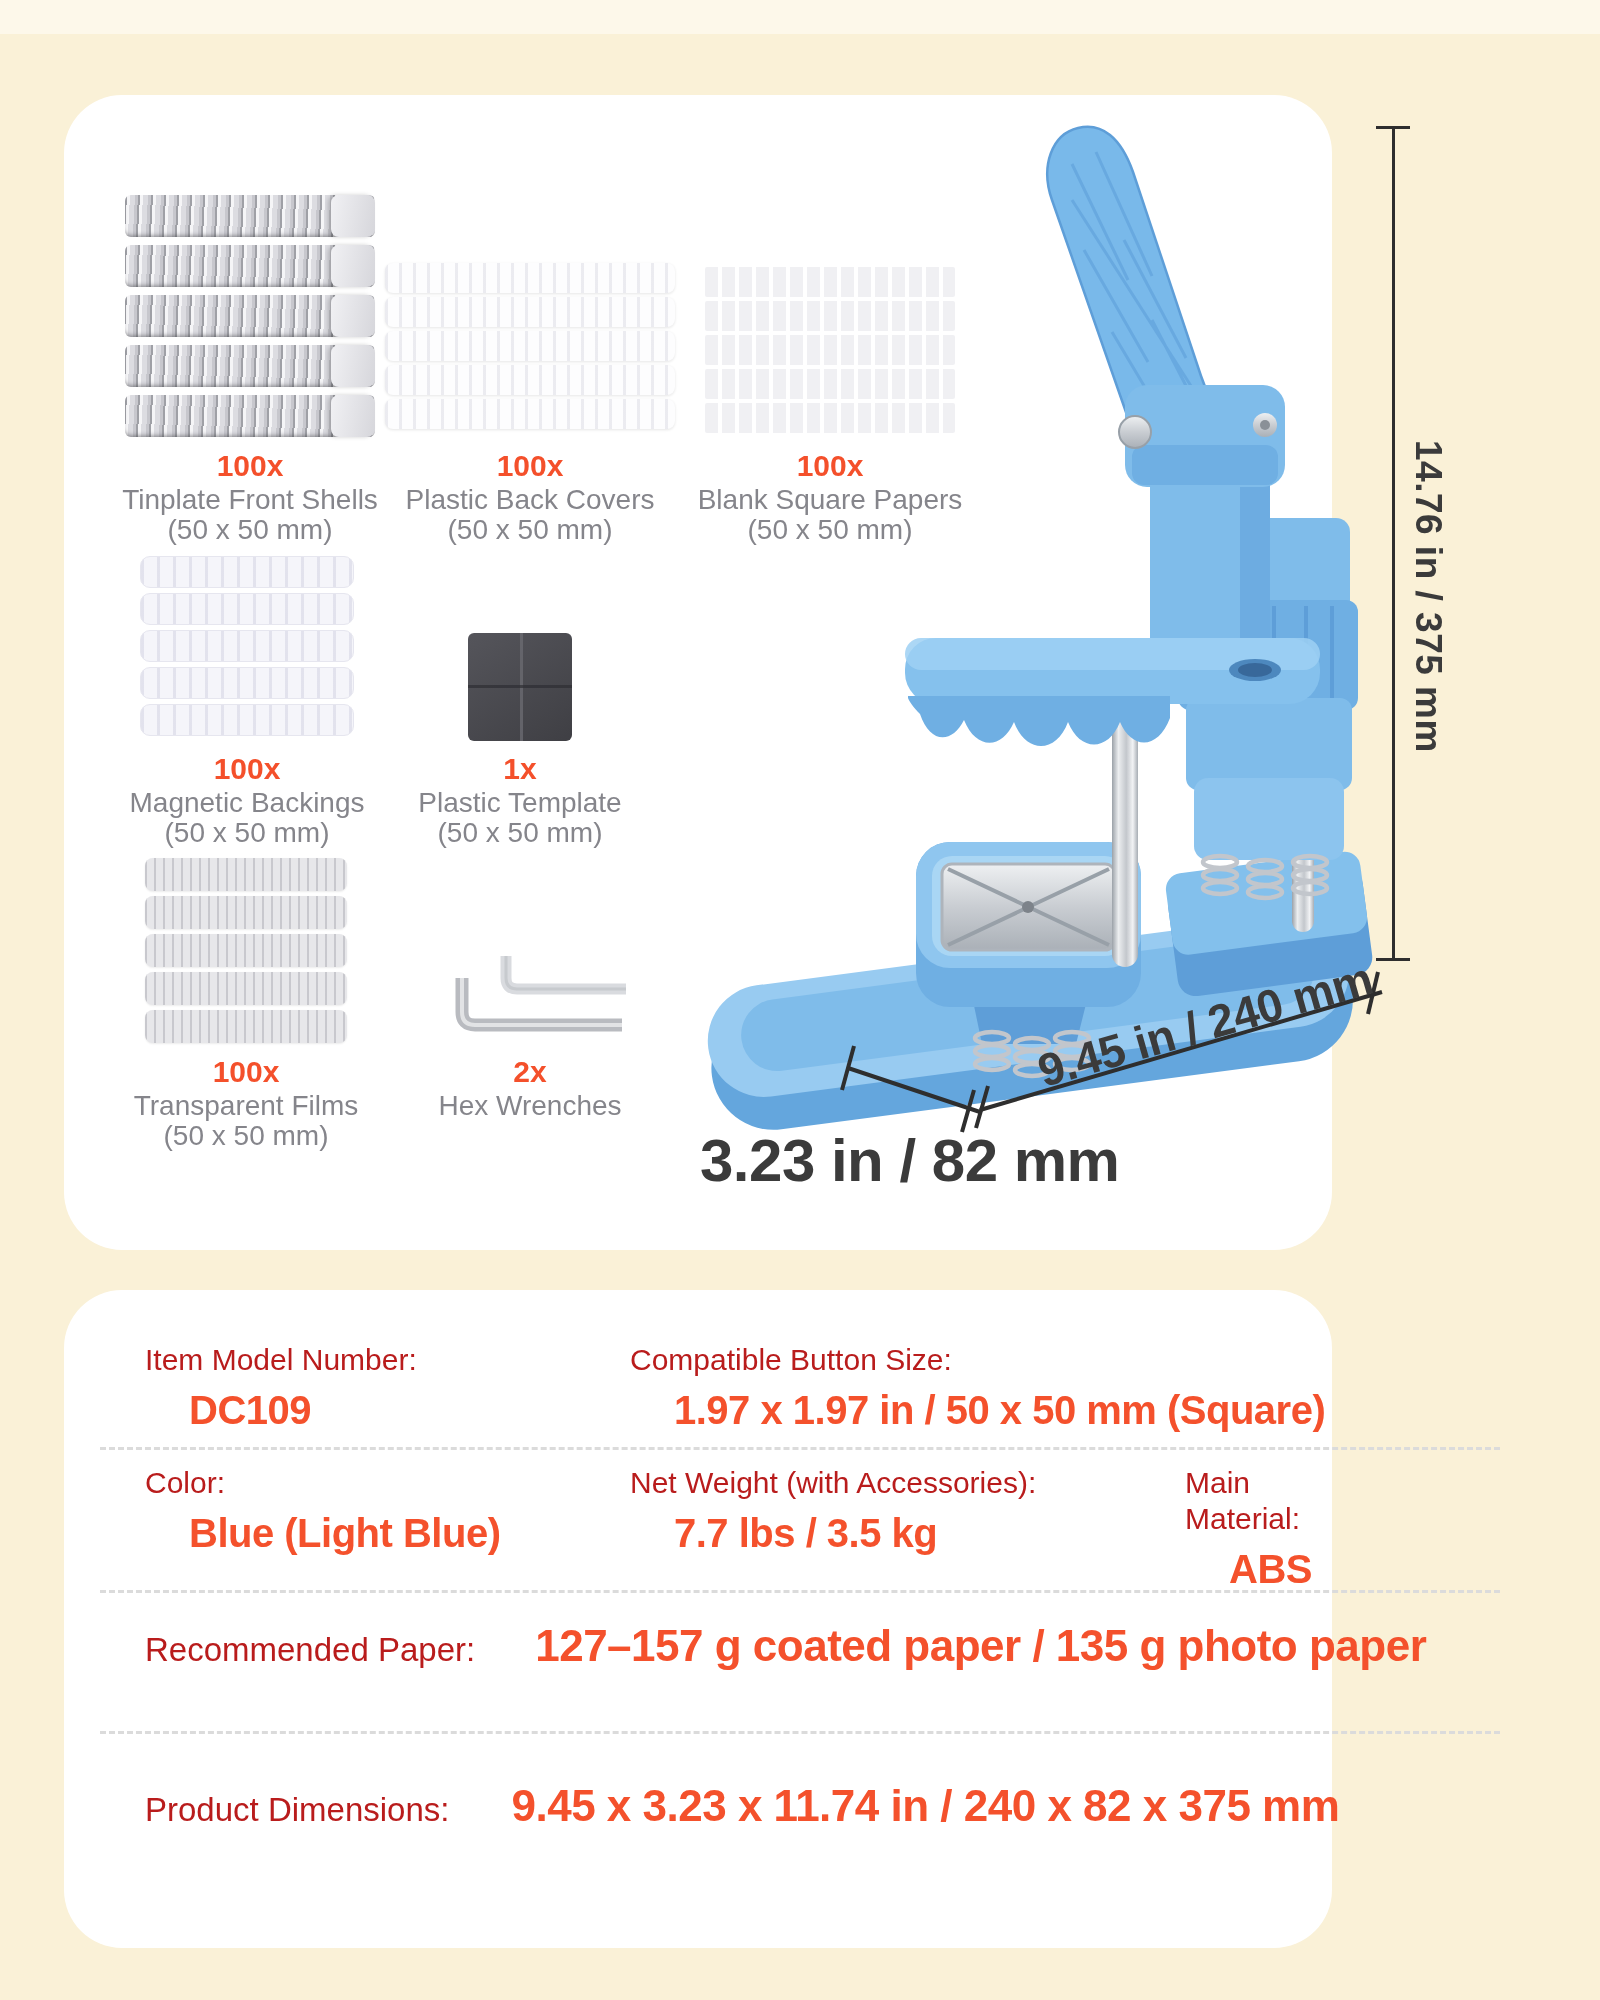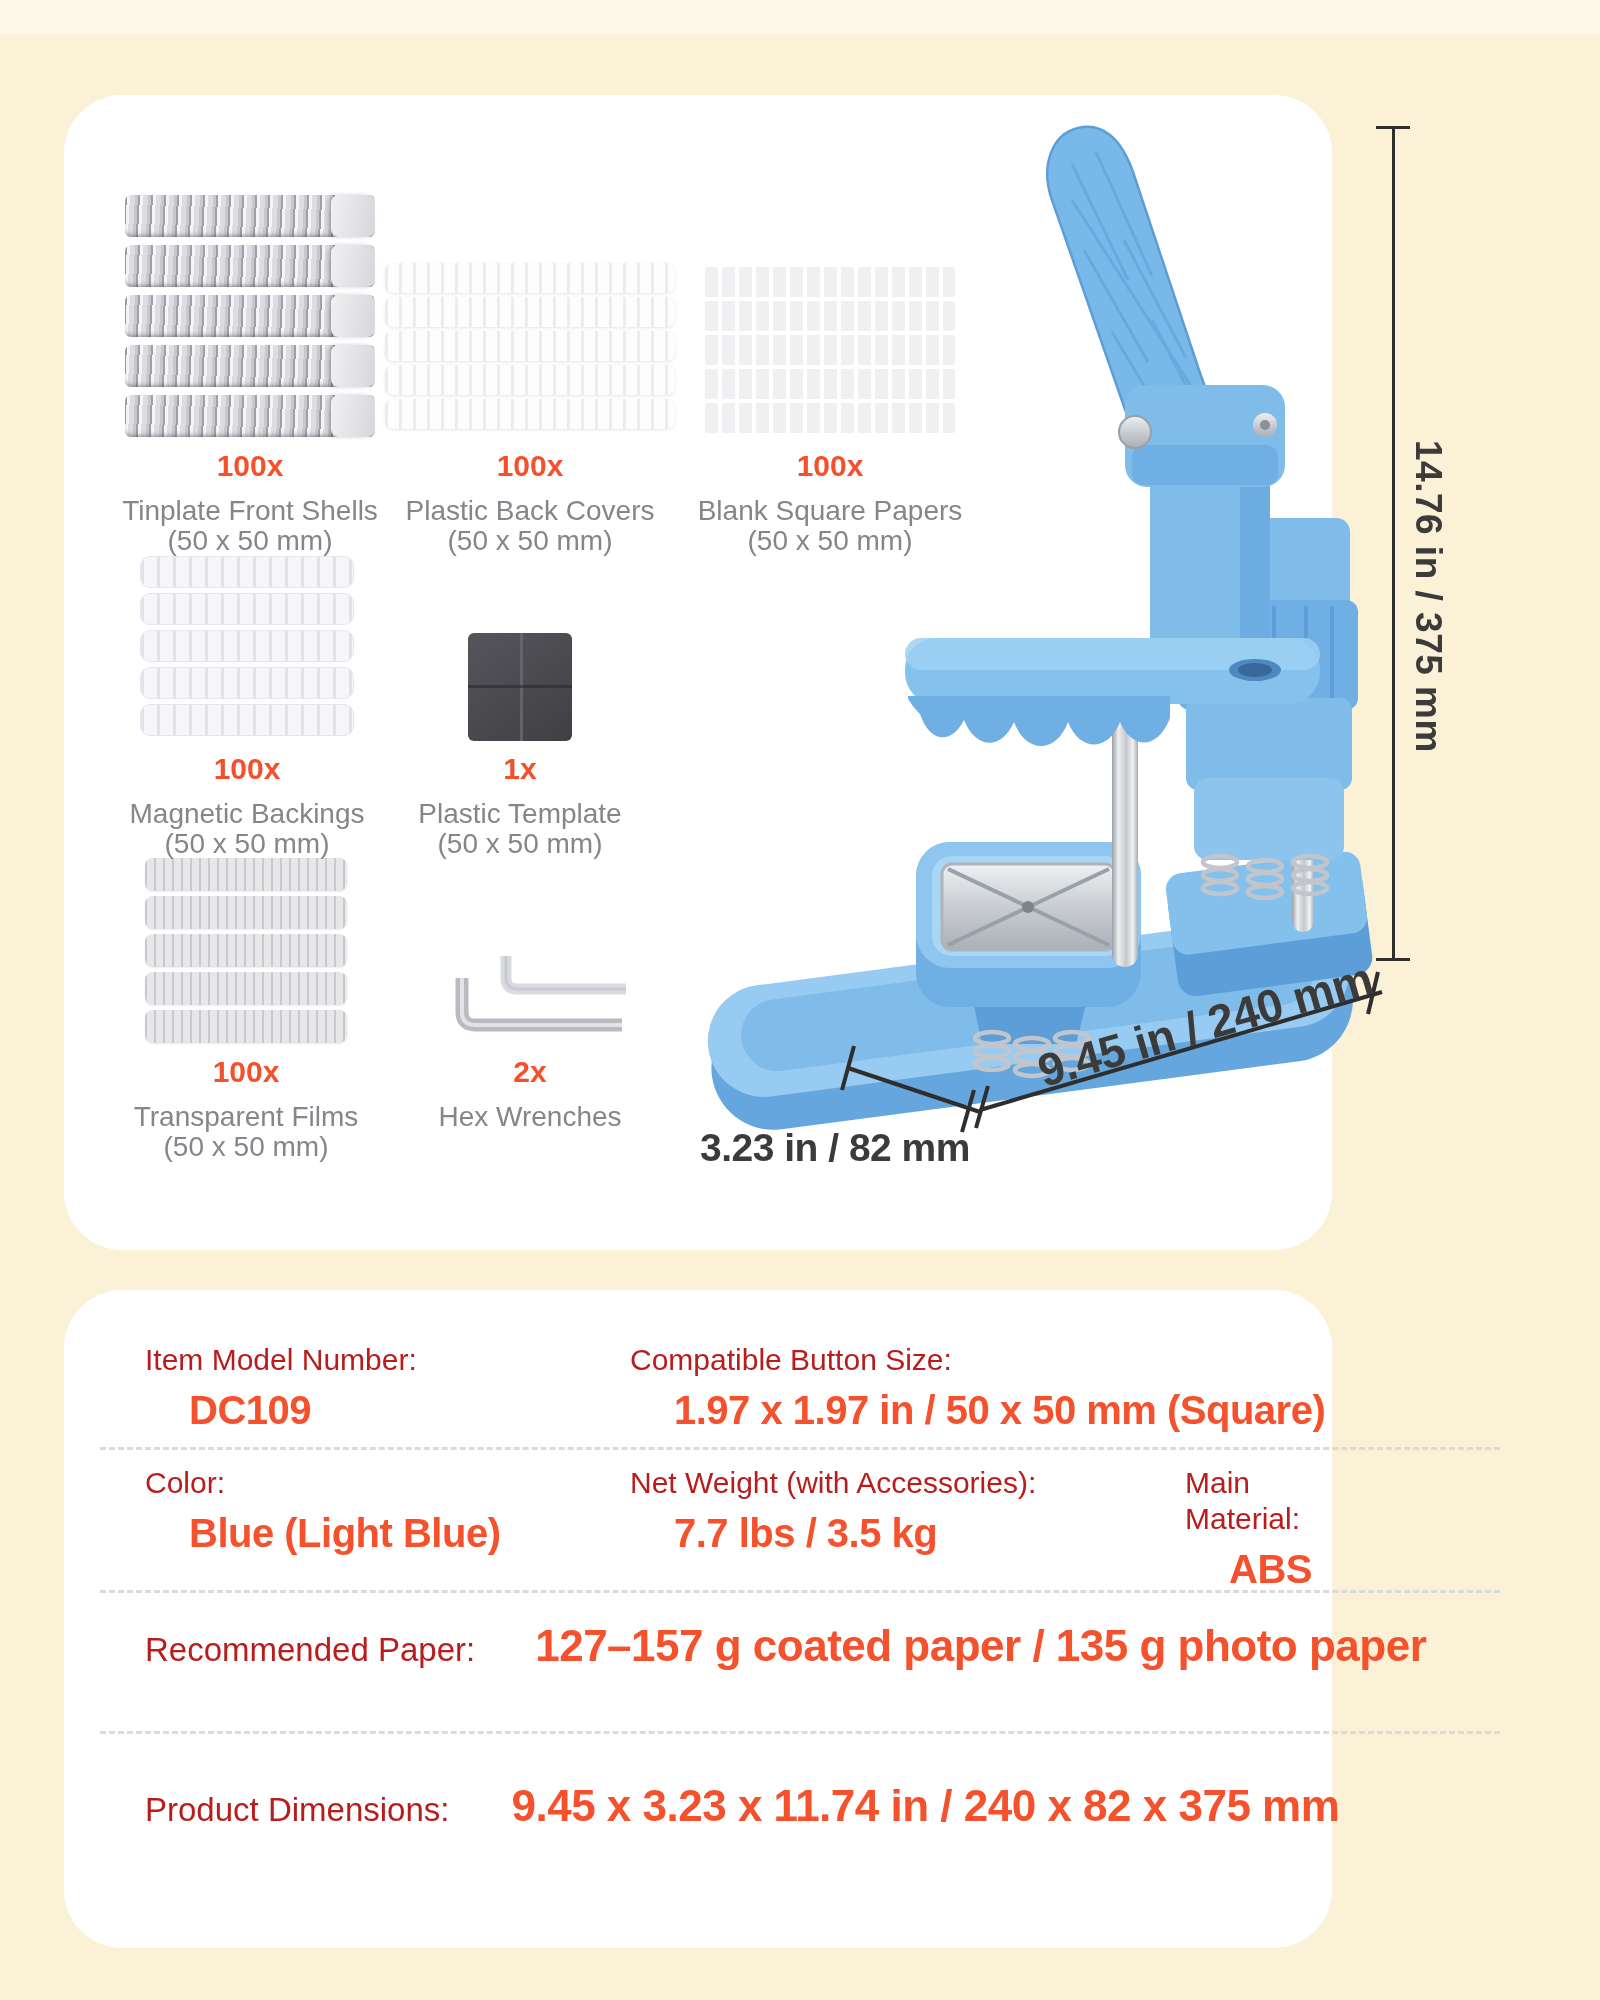--- a/index.html
+++ b/index.html
@@ -28,32 +28,32 @@
   .film { height:33px; margin-bottom:5px; border-radius:8px; background:#e7e7ea;
     background-image:repeating-linear-gradient(90deg,rgba(120,120,132,.28) 0 2px,rgba(0,0,0,0) 2px 9px);
     box-shadow:0 1px 2px rgba(0,0,0,.08); }
   .template { width:104px; height:108px; border-radius:6px; background:linear-gradient(145deg,#55555b,#3f3f44); position:relative; }
   .template::before { content:''; position:absolute; left:50%; top:0; width:3px; height:100%; background:#6a6a71; opacity:.8; }
   .template::after  { content:''; position:absolute; top:48%; left:0; height:3px; width:100%; background:#2e2e33; opacity:.7; }
 
   
   .acc-label { position:absolute; text-align:center; }
   .qty { font-size:30px; font-weight:bold; color:#F4502B; line-height:32px; }
-  .nm  { font-size:28px; color:#85858B; line-height:30px; margin-top:14px; }
+  .nm  { font-size:28px; color:#85858B; line-height:30px; margin-top:3px; }
   .sz  { font-size:28px; color:#85858B; line-height:30px; }
 
   
   .machine { position:absolute; left:680px; top:100px; width:720px; height:1060px; }
 
   
   .dim-vline { position:absolute; left:1392px; top:128px; width:3px; height:833px; background:#2E2E2E; }
   .dim-cap { position:absolute; width:34px; height:3px; background:#2E2E2E; }
   .dim-text { color:#3B3B3B; white-space:nowrap; position:absolute; }
   .dim-height { left:1449px; top:440px; font-size:37px; font-weight:600; transform:rotate(90deg); transform-origin:0 0; letter-spacing:.5px; }
-  .dim-depth  { left:700px; top:1126px; font-size:39px; font-weight:bold; letter-spacing:-.5px; }
+  .dim-depth  { left:700px; top:1126px; font-size:60px; font-weight:bold; letter-spacing:-.5px; }
   .dim-width  { left:1032px; top:1046px; font-size:46px; font-weight:bold; letter-spacing:-.5px; transform:rotate(-16deg); transform-origin:0 0; }
   .dim-lines { position:absolute; left:820px; top:940px; width:580px; height:210px; }
 
   
   .spec-cell { position:absolute; }
   .spec-label { font-size:30px; color:#b91c1c; line-height:36px; }
   .spec-value { font-size:40px; font-weight:bold; color:#F4512C; line-height:48px; margin-top:8px; letter-spacing:-.5px;margin-left:44px; }
   .spec-divider { position:absolute; left:100px; width:1400px; border-top:3px dashed #DBDBDB; }
   .spec-inline { position:absolute; left:145px; display:flex; align-items:baseline; gap:18px; white-space:nowrap; }
   .spec-inline .spec-label { font-size:33px; }

